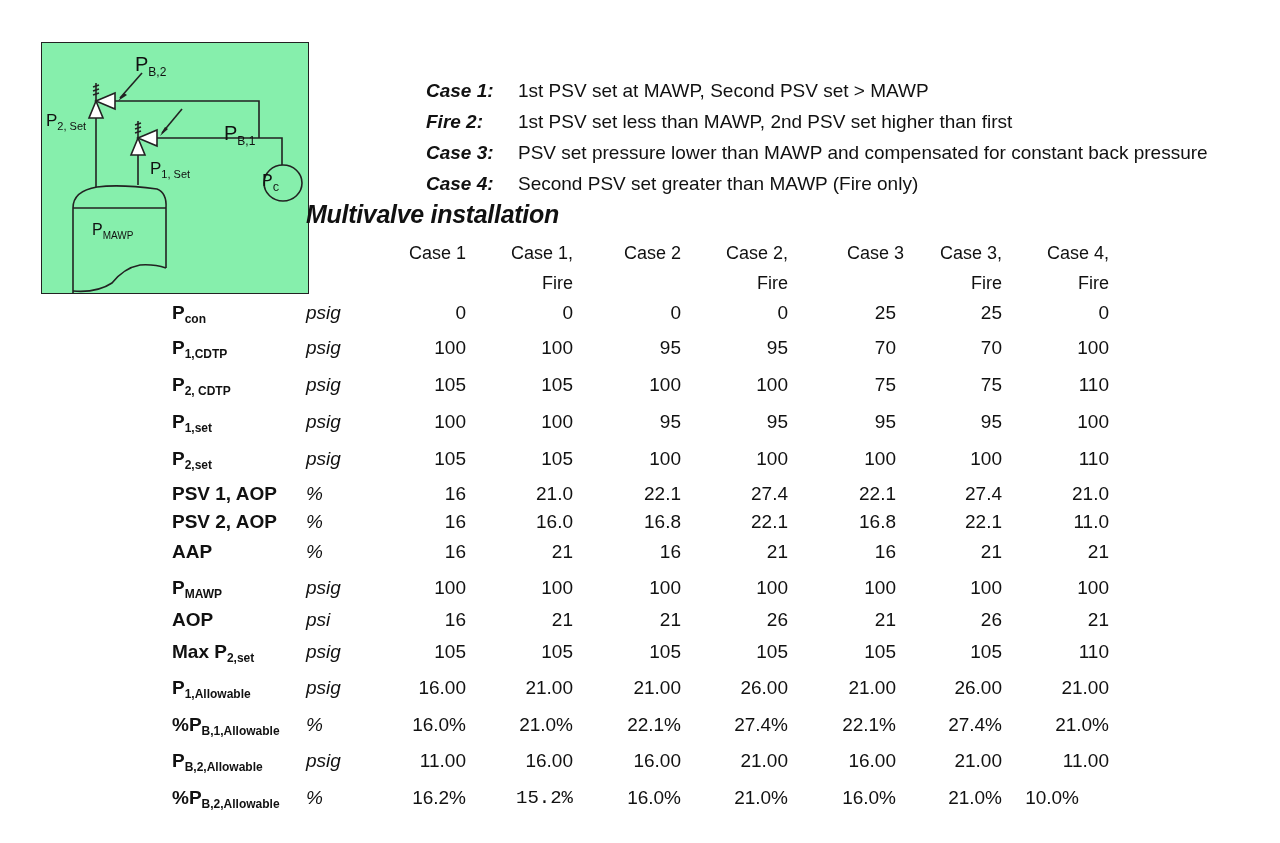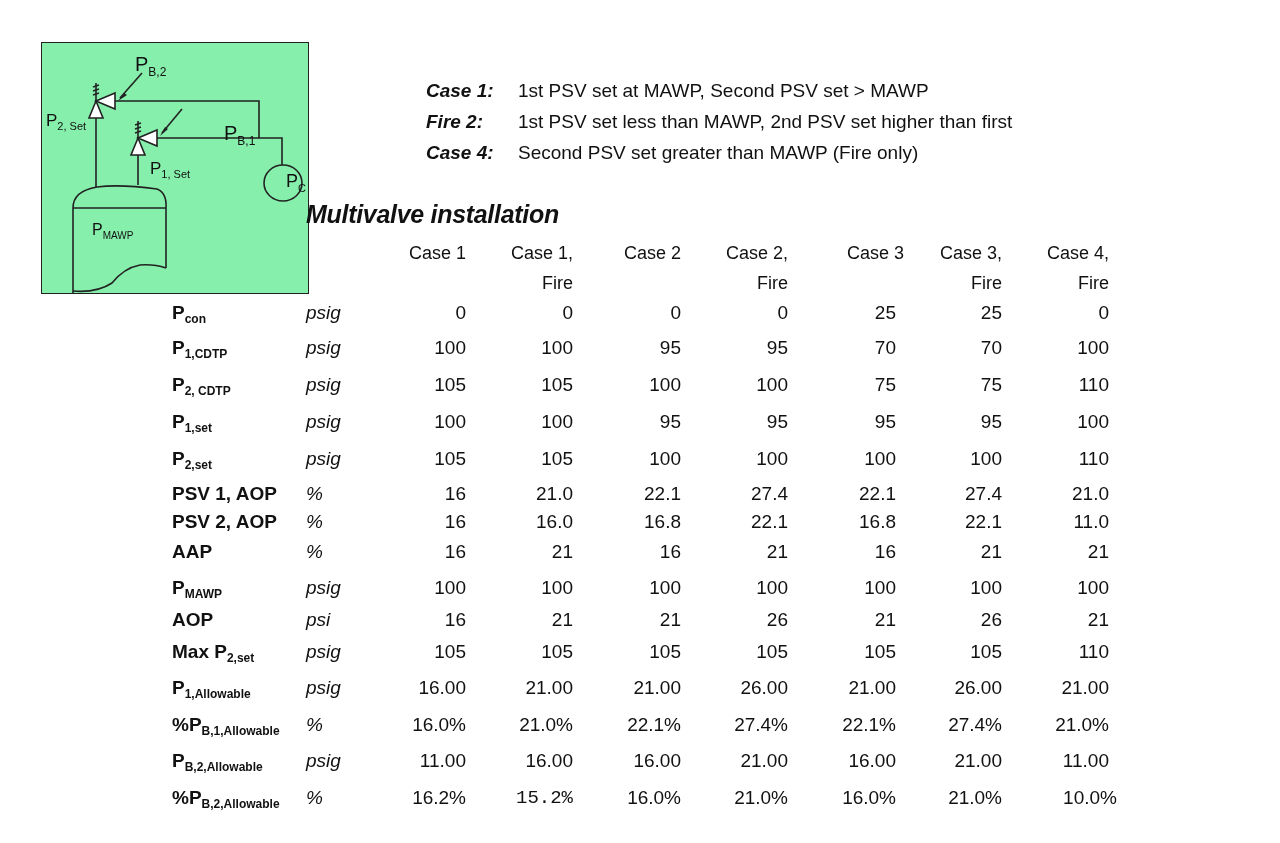--- a/index.html
+++ b/index.html
@@ -61,27 +61,28 @@
       <line x1="100" y1="30" x2="78" y2="55"></line>
       <line x1="140" y1="66" x2="120" y2="90"></line>
     </g>
     <polygon points="76,58 85,52 82,50" fill="#222"></polygon>
     <polygon points="118,93 126,86 123,84" fill="#222"></polygon>
   </svg>
   <div style="position:absolute;left:93px;top:10px;font-size:20px;"><span>P</span><sub style="font-size:12px">B,2</sub></div>
   <div style="position:absolute;left:142px;top:79px;font-size:20px;margin-left:40px;"><span>P</span><sub style="font-size:12px">B,1</sub></div>
   <div style="position:absolute;left:4px;top:68px;font-size:17px;"><span>P</span><sub style="font-size:11px">2, Set</sub></div>
   <div style="position:absolute;left:108px;top:116px;font-size:17px;"><span>P</span><sub style="font-size:11px">1, Set</sub></div>
-  <div style="position:absolute;left:244px;top:128px;font-size:18px;"><span>P</span><sub style="font-size:11px">C</sub></div>
+  <div style="position:absolute;left:220px;top:128px;font-size:18px;font-family:Liberation Mono, monospace;"><span>P</span><sub style="font-size:11px">C</sub></div>
   <div style="position:absolute;left:50px;top:178px;font-size:16px;"><span>P</span><sub style="font-size:10px">MAWP</sub></div>
 </div>
 
 <div class="cases">
   <div class="case-line"><span class="case-label">Case 1:</span><span class="case-desc">1st PSV set at MAWP, Second PSV set &gt; MAWP</span></div>
   <div class="case-line"><span class="case-label">Fire 2:</span><span class="case-desc">1st PSV set less than MAWP, 2nd PSV set higher than first</span></div>
+  <div class="case-line"><span class="case-label">Case 3:</span><span class="case-desc">PSV set pressure lower than MAWP and compensated for constant back pressure</span></div>
   <div class="case-line"><span class="case-label">Case 4:</span><span class="case-desc">Second PSV set greater than MAWP (Fire only)</span></div>
 </div>
 
 <div class="section-title">Multivalve installation</div>
 
 <div class="table" id="table">
     <div class="col-head" style="left: 356px; width: 110px; top: 238px;">
       <div>Case 1</div>
       <div></div>
     </div>
@@ -265,15 +266,15 @@
     </div>
     <div class="row" style="top: 787px;">
       <div class="row-label"><span>%P</span><sub>B,2,Allowable</sub></div>
       <div class="row-unit">%</div>
       <div class="cell" style="left: 386px;">16.2%</div>
       <div class="cell" style="left: 493px; font-family: Liberation Mono, monospace;">15.2%</div>
       <div class="cell" style="left: 601px;">16.0%</div>
       <div class="cell" style="left: 708px;">21.0%</div>
       <div class="cell" style="left: 816px;">16.0%</div>
       <div class="cell" style="left: 922px;">21.0%</div>
-      <div class="cell" style="left: 1050px; text-align: center;">10.0%</div>
+      <div class="cell" style="left: 999px;">10.0%</div>
     </div>
   </div>
 
 </body></html>

